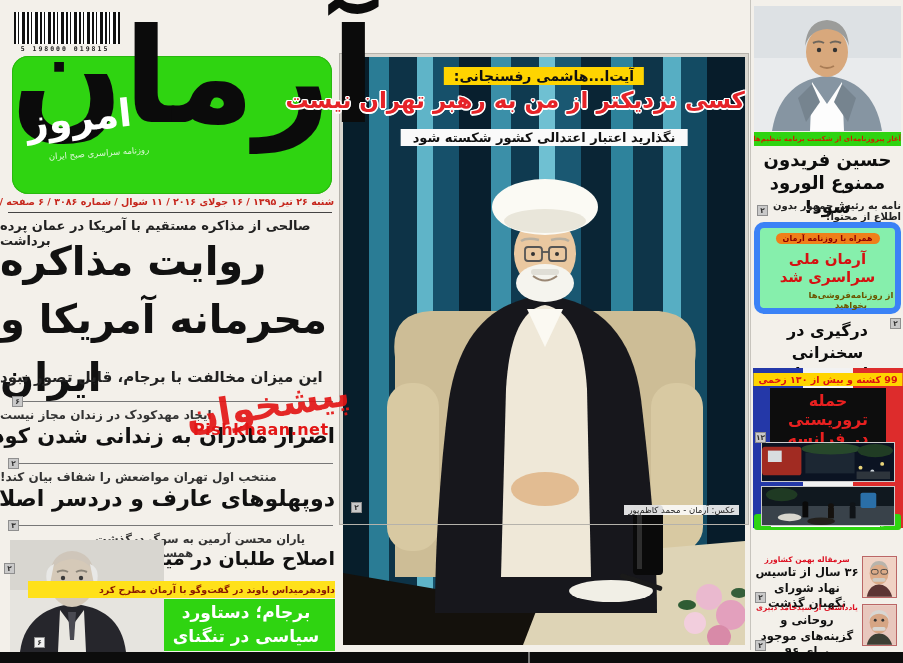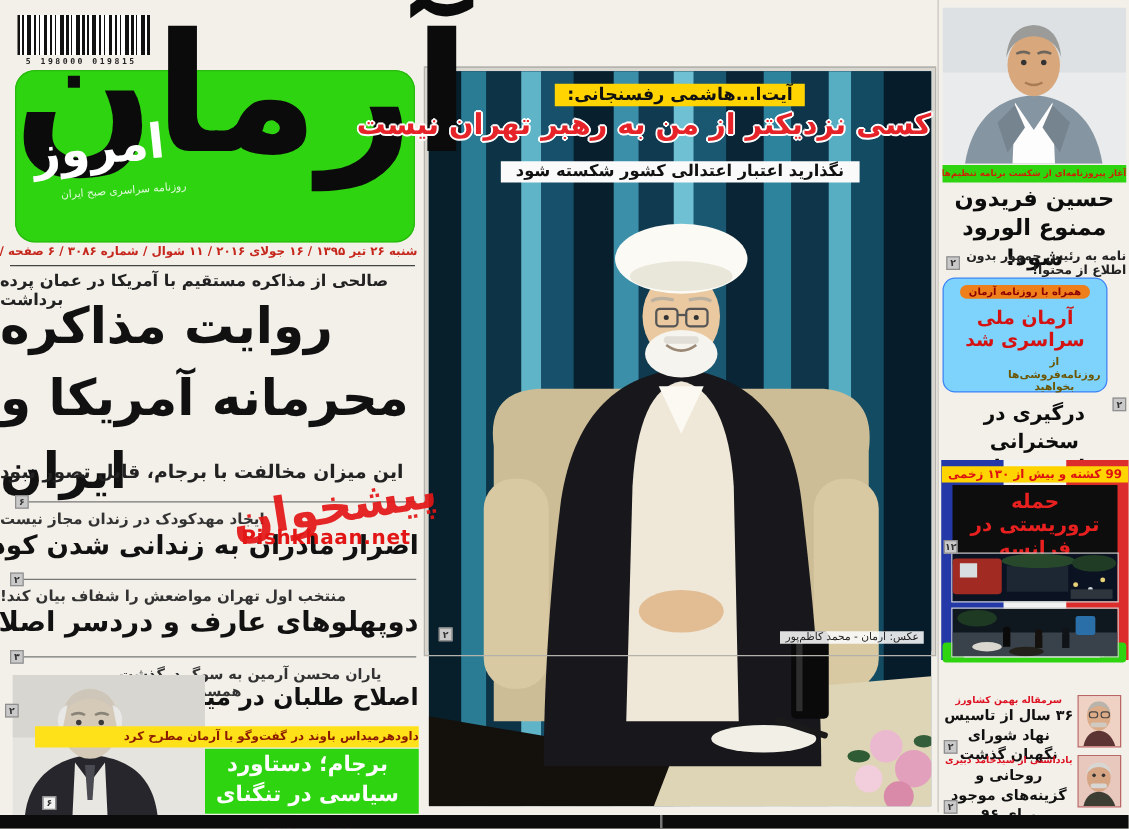--- a/index.html
+++ b/index.html
@@ -48,21 +48,21 @@
   .lead-caption { bottom:6px; right:6px; background:rgba(250,250,250,.88); color:#222; font-size:8.5px; padding:0 4px; z-index:5; }
   .lead-pgbox { bottom:8px; left:8px; }
 
   
   .col-divider { left:750px; top:0; width:1px; height:650px; background:#c7c4bd; }
   .fery-photo { left:754px; top:6px; width:147px; height:125px; }
   .fery-tag { left:754px; top:132px; width:147px; height:14px; background:#2fd411; color:#cc2200;
     font-size:7px; font-weight:bold; line-height:14px; text-align:center; white-space:nowrap; overflow:hidden; }
   .fery-headline { left:754px; top:148px; width:147px; font-size:18px; line-height:1.3; font-weight:bold; color:#0d0d0d; text-align:center; }
   .fery-deck { left:758px; top:200px; width:143px; font-size:10px; font-weight:bold; color:#222; text-align:right; }
-  .promo { left:754px; top:222px; width:132px; height:92px; background:#7dd3fc; border:1px solid #3b82f6; border-radius:10px; z-index:2; }
+  .promo { left:754px; top:222px; width:147px; height:92px; background:#86efac; border:6px solid #3b82f6; border-radius:10px; z-index:2; }
   .promo-pill { margin:5px auto 0; width:104px; background:#ef7f1a; border-radius:8px; color:#8b0000;
     font-size:8px; font-weight:bold; text-align:center; padding:1px 0; }
   .promo-title { margin-top:6px; font-size:15px; font-weight:bold; color:#d61111; text-align:center; }
   .promo-deck { margin-top:4px; font-size:8.5px; font-weight:bold; color:#6b5500; text-align:center;margin-left:47px; }
   .clash-headline { left:754px; top:320px; width:147px; font-size:16px; line-height:1.35; font-weight:bold; color:#0d0d0d; text-align:center; }
   .france { left:753px; top:368px; width:150px; height:160px; }
   .fr-blue { position:absolute; left:0; top:0; width:50px; height:160px; background:#2438a8; }
   .fr-white { position:absolute; left:50px; top:0; width:50px; height:160px; background:#f2f2f2; }
   .fr-red { position:absolute; left:100px; top:0; width:50px; height:160px; background:#dd2c2c; }
   .fr-badge { top:5px; left:50%; transform:translateX(-50%); background:#ffd400; color:#d11;
@@ -228,21 +228,21 @@
   </div>
 
   <div class="abs clash-headline rtl">درگیری در سخنرانی احمدی‌نژاد</div>
   <div class="abs pgbox" style="left:890px;top:318px;">۲</div>
 
   <div class="abs france">
     <div class="fr-blue"></div>
     <div class="fr-white"></div>
     <div class="fr-red"></div>
     <div class="abs fr-badge rtl">99 کشته و بیش از ۱۳۰ زخمی</div>
-    <div class="abs fr-headline rtl" style="width:132px;white-space:normal;">حمله تروریستی در فرانسه</div>
+    <div class="abs fr-headline rtl" style="width:116px;white-space:normal;">حمله تروریستی در فرانسه</div>
     <div class="abs pgbox fr-pgbox">۱۲</div>
     <svg class="abs fr-photo" style="top:74px;" viewBox="0 0 134 40" preserveAspectRatio="none">
       <rect width="134" height="40" fill="#0b1322"></rect>
       <rect x="0" y="4" width="40" height="30" rx="3" fill="#a12b22"></rect>
       <rect x="6" y="8" width="14" height="12" fill="#d8dde0"></rect>
       <rect x="44" y="10" width="50" height="22" fill="#1c2733"></rect>
       <ellipse cx="70" cy="6" rx="30" ry="6" fill="#27482b"></ellipse>
       <ellipse cx="115" cy="8" rx="18" ry="7" fill="#203c24"></ellipse>
       <circle cx="100" cy="26" r="2" fill="#e8d37a"></circle>
         <circle cx="112" cy="30" r="2" fill="#cfd6da"></circle>

